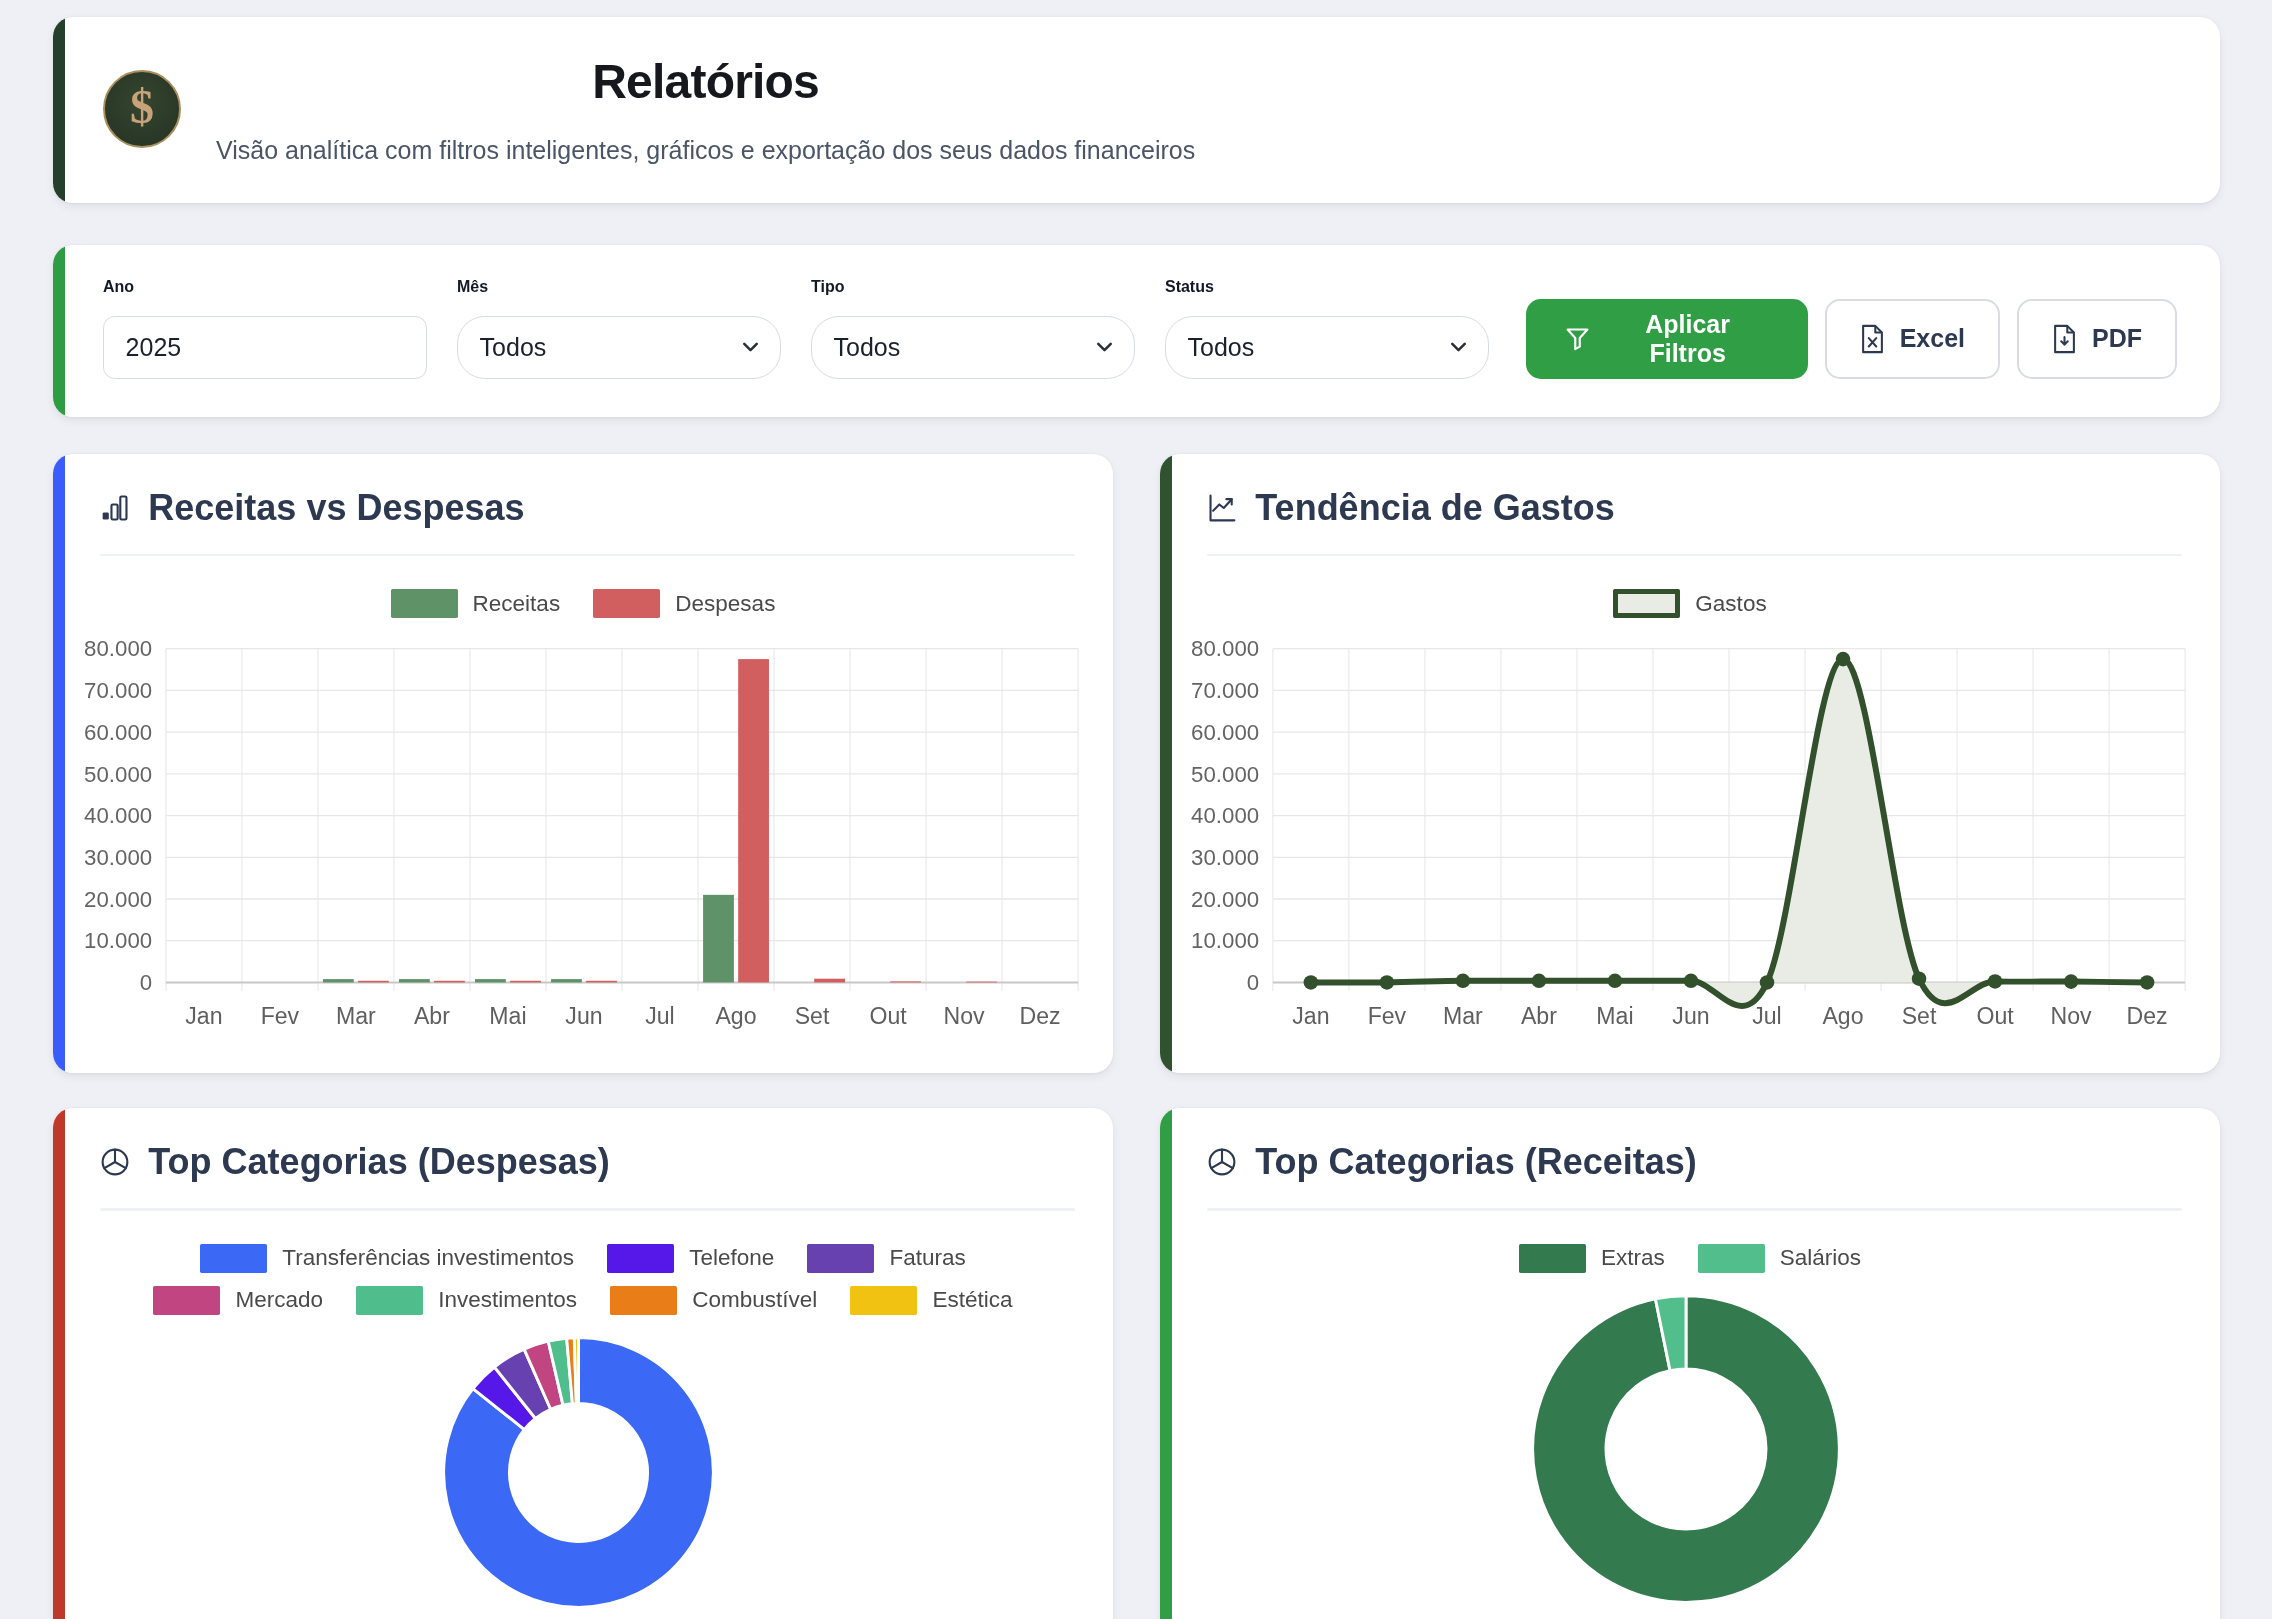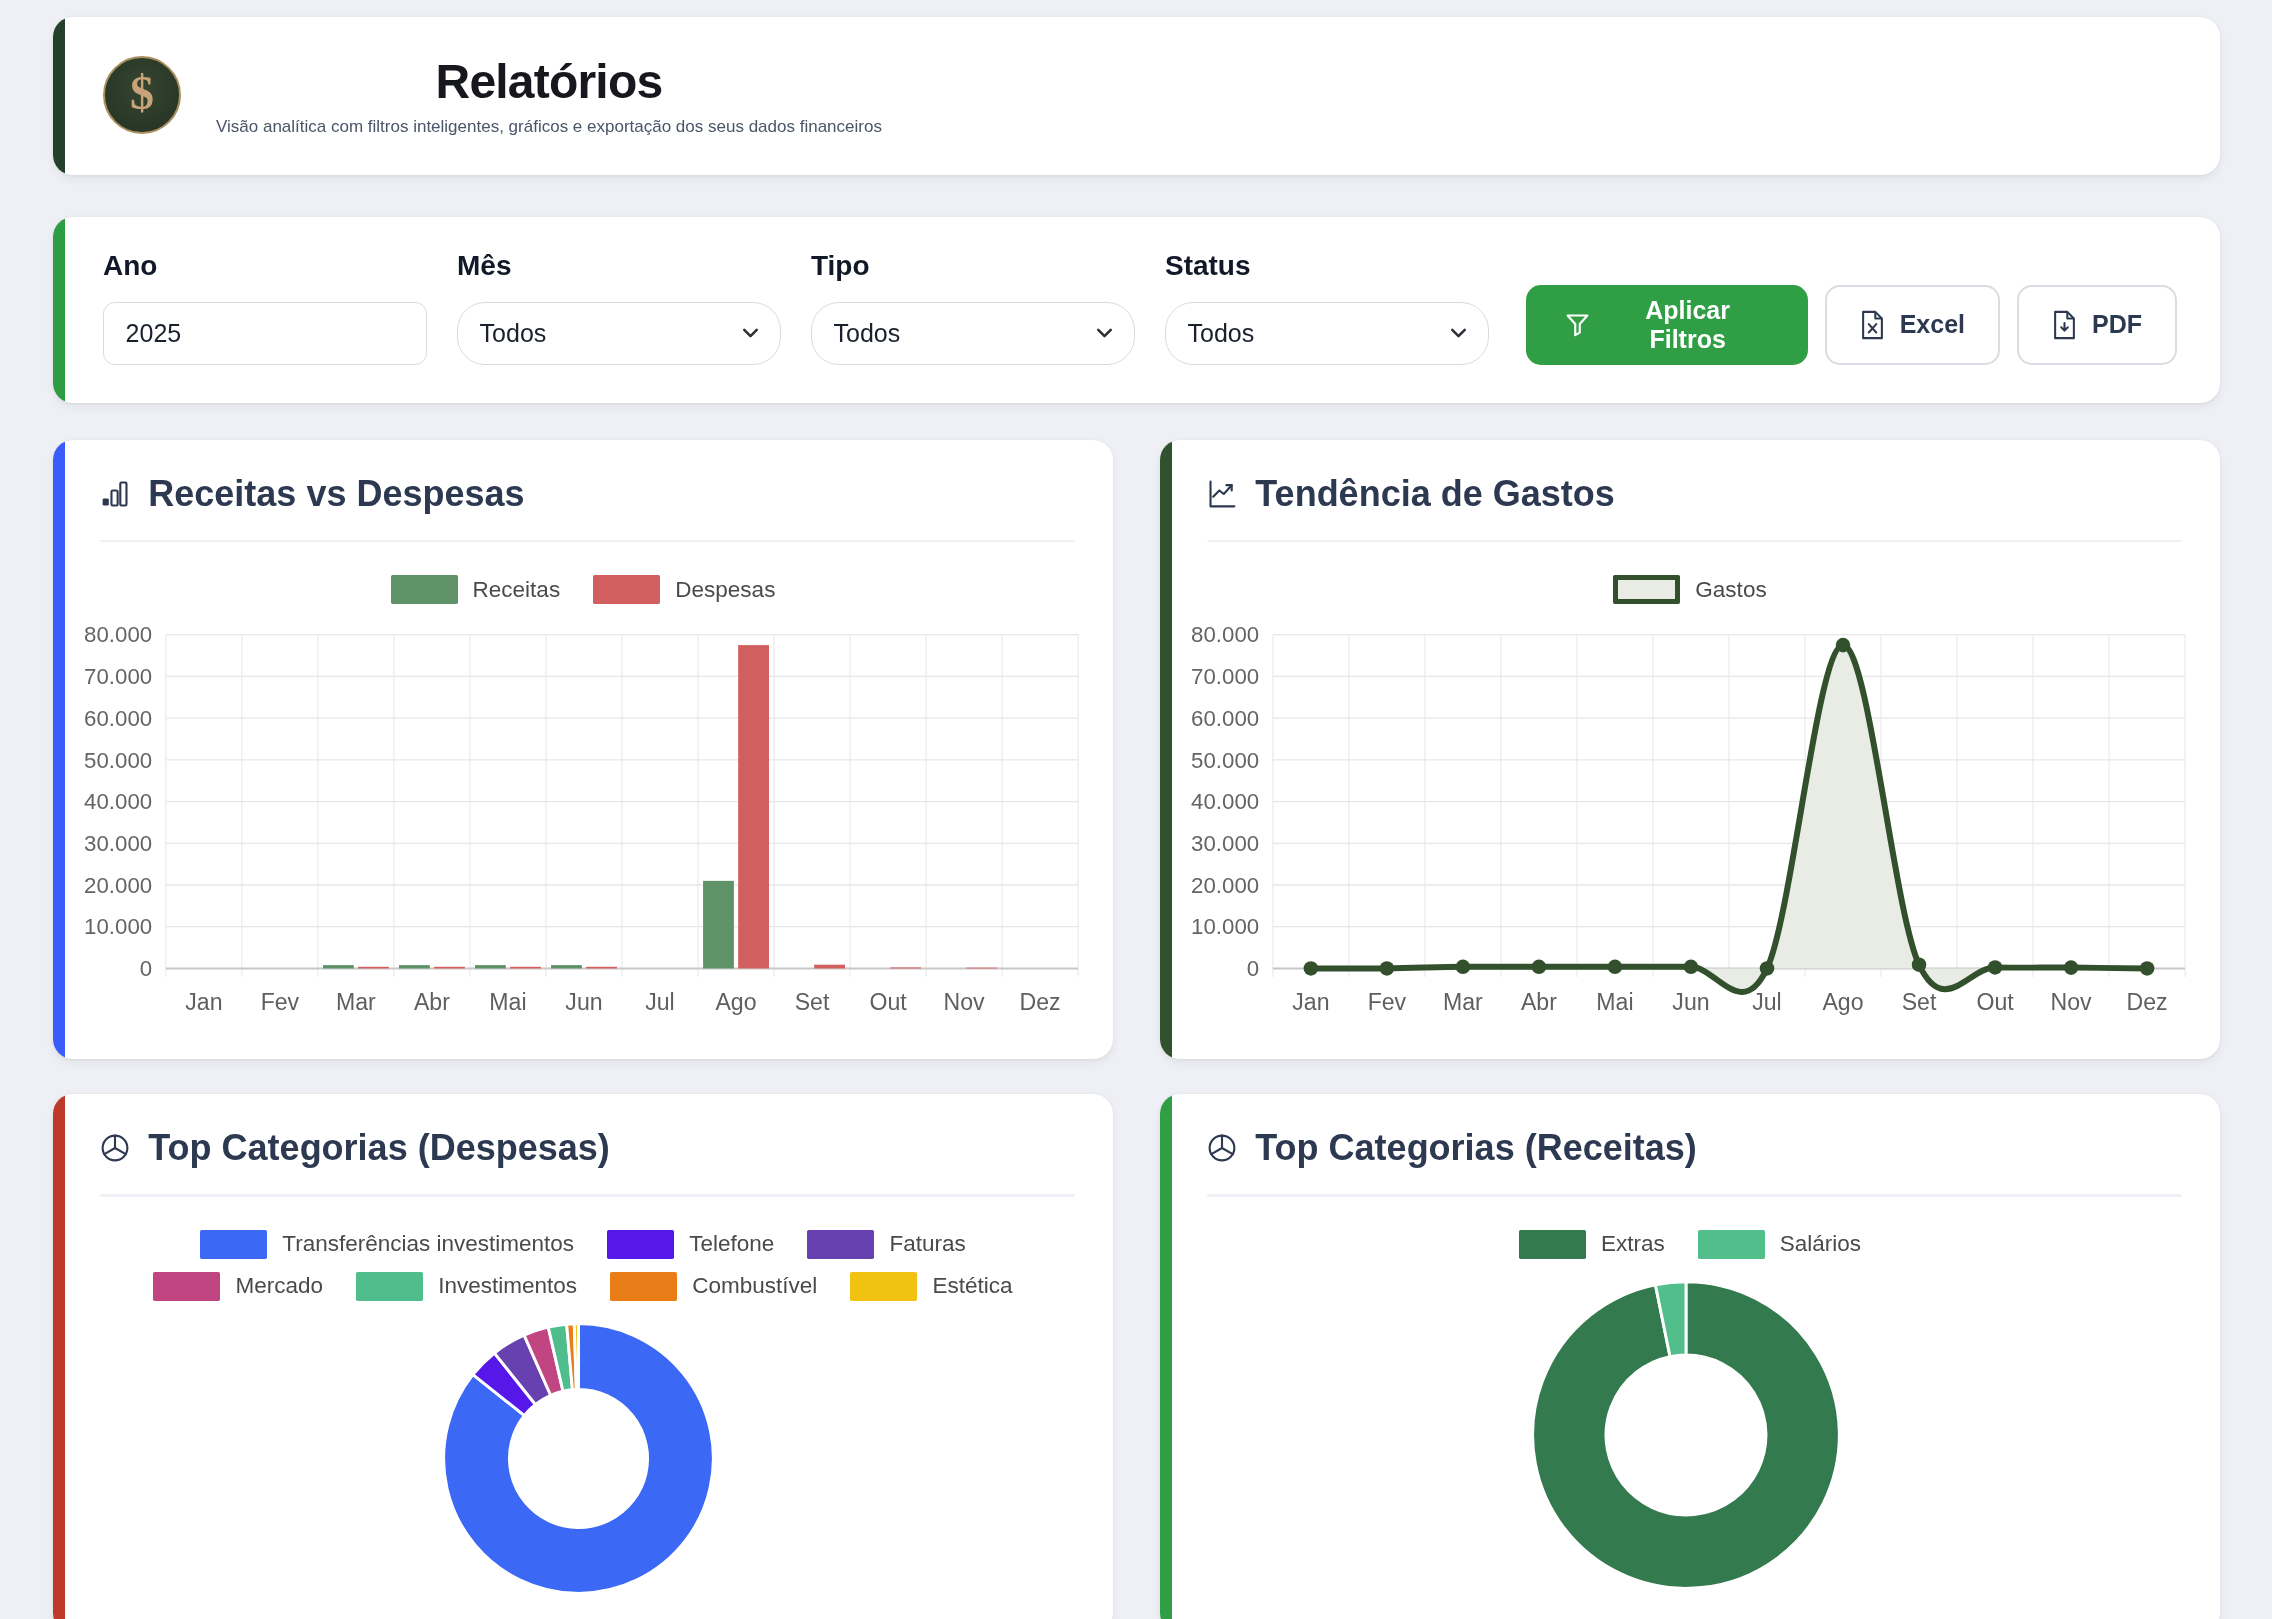--- a/index.html
+++ b/index.html
@@ -30,27 +30,27 @@
     border: 2.5px solid #a98f5e;
     display: flex; align-items: center; justify-content: center;
     flex: 0 0 auto;
   }
   .logo-glyph {
     font-family: "Liberation Serif", "DejaVu Serif", serif;
     font-size: 48px; color: #c8a379; font-weight: bold; line-height: 1;
     transform: translateY(-1.7px);
   }
   .page-title { font-size: 48px; font-weight: 800; letter-spacing: -0.8px; color: #16181d; text-align: center; }
-  .page-subtitle { font-size: 17px; color: #4a5568; margin-top: 8px; }
+  .page-subtitle { font-size: 25px; color: #4a5568; margin-top: 27px; }
 
   
   .filter-card { margin-top: 42px; padding: 33px 43px 38px 50px; }
   .filter-row { display: flex; align-items: flex-end; gap: 30px; }
   .field-group { width: 326px; }
-  .field-label { font-size: 28px; font-weight: 700; color: #111827; margin-bottom: 20px; }
+  .field-label { font-size: 16px; font-weight: 700; color: #111827; margin-bottom: 20px; }
   .field-input, .field-select {
     width: 100%; height: 63px;
     border: 1.7px solid #d6dbe2; border-radius: 11.7px;
     font-size: 25px; color: #1a202c; background: #fff;
     padding: 0 21.6px;
     font-family: inherit;
   }
   .select-wrap { position: relative; }
   .field-select {
     appearance: none; -webkit-appearance: none; -moz-appearance: none;

